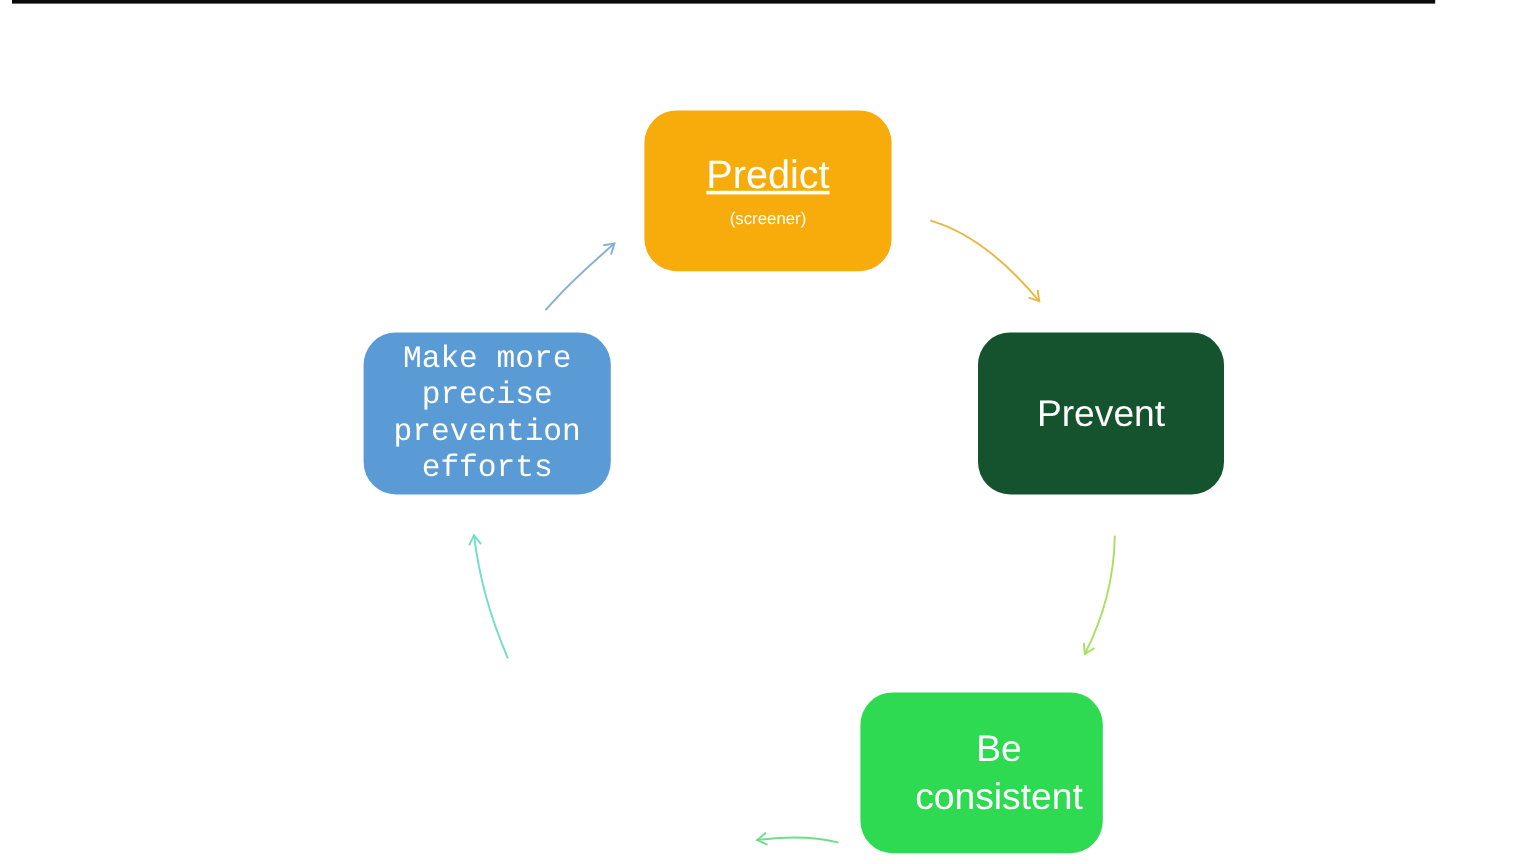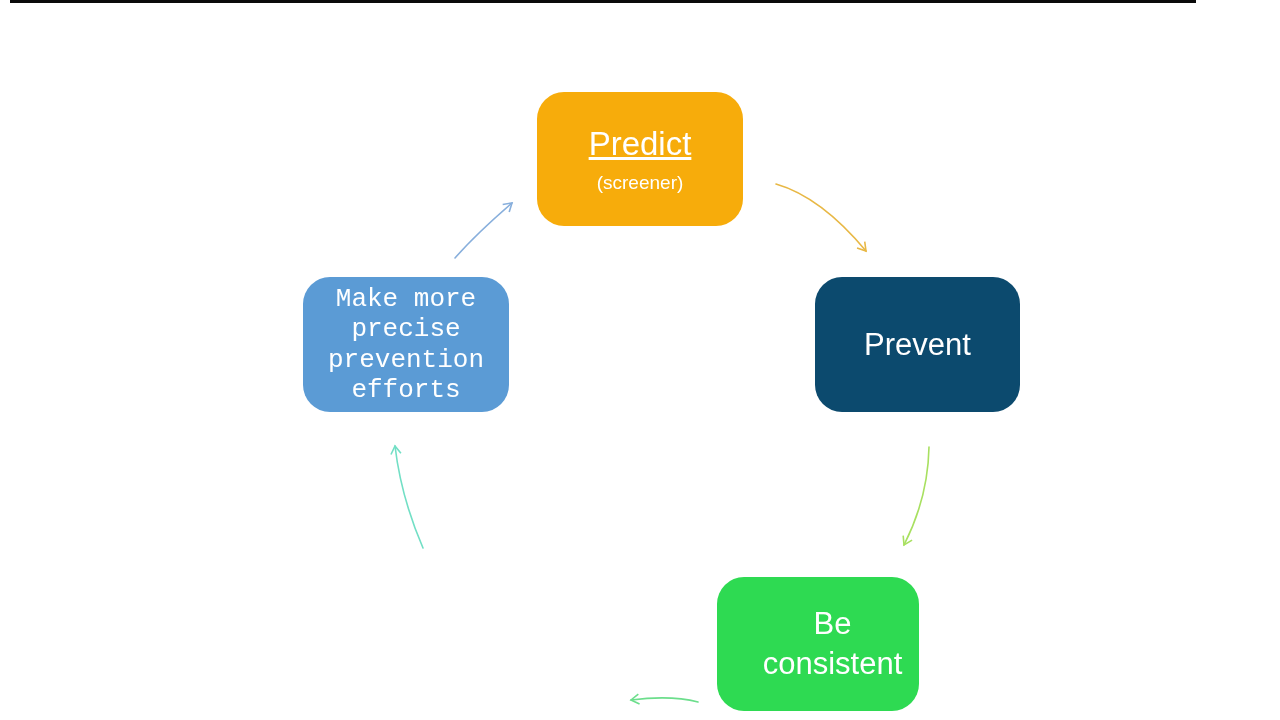--- a/index.html
+++ b/index.html
@@ -34,21 +34,21 @@
     display: flex;
     flex-direction: column;
     align-items: center;
     justify-content: center;
     text-align: center;
     box-sizing: border-box;
   }
   .node .label { width: 100%; }
   .node-predict   { left: 537px; top:  92px; width: 206px; height: 134px; gap: 13px; }
   .node-predict .label { font-size: 33px; line-height: 1.0; text-decoration: underline; }
-  .node-predict .sublabel { font-size: 19px; line-height: 1.0; }
+  .node-predict .sublabel { font-size: 14px; line-height: 1.0; }
   .node-prevent   { left: 815px; top: 277px; width: 205px; height: 135px; }
   .node-prevent .label { font-size: 31px; line-height: 1.28; padding: 0 8px; }
   .node-be-consistent { left: 717px; top: 577px; width: 202px; height: 134px; padding-left: 29px; }
   .node-be-consistent .label { font-size: 31px; line-height: 1.28; padding: 0 8px; }
   .node-assess-effect { left: 402px; top: 577px; width: 206px; height: 131px; }
   .node-assess-effect .label { font-size: 31px; line-height: 1.28; padding: 0 8px; }
   .node-make-more-precise { left: 303px; top: 277px; width: 206px; height: 135px; font-family: Liberation Mono, monospace; }
   .node-make-more-precise .label { font-size: 26px; line-height: 1.17; padding: 0 8px; }
   .arrow-layer {
     position: absolute;
@@ -93,21 +93,21 @@
     <path class="arrow-path" d="M 698 702 Q 671 695 631 700" marker-end="url(#ah2)" style="stroke: rgb(108, 222, 140);"></path>
     <path class="arrow-path" d="M 423 548 Q 401 497 395 446" marker-end="url(#ah3)" style="stroke: rgb(114, 223, 197);"></path>
     <path class="arrow-path" d="M 455 258 Q 476 234 512 203" marker-end="url(#ah4)" style="stroke: rgb(136, 175, 220);"></path>
   </svg>
 
   <div class="node node-predict" style="background-color: rgb(247, 172, 11); color: rgb(255, 255, 255);">
     <div class="label">Predict</div>
     <div class="sublabel">(screener)</div>
   </div>
 
-  <div class="node node-prevent" style="background-color: #0c4a6e; color: rgb(255, 255, 255);">
+  <div class="node node-prevent" style="background-color: #14532d; color: rgb(255, 255, 255);">
     <div class="label">Prevent</div>
   </div>
 
   <div class="node node-be-consistent" style="background-color: rgb(46, 218, 82); color: rgb(255, 255, 255);">
     <div class="label">Be consistent</div>
   </div>
 
 
   <div class="node node-make-more-precise" style="background-color: rgb(91, 155, 213); color: rgb(255, 255, 255);">
     <div class="label">Make more precise prevention efforts</div>

